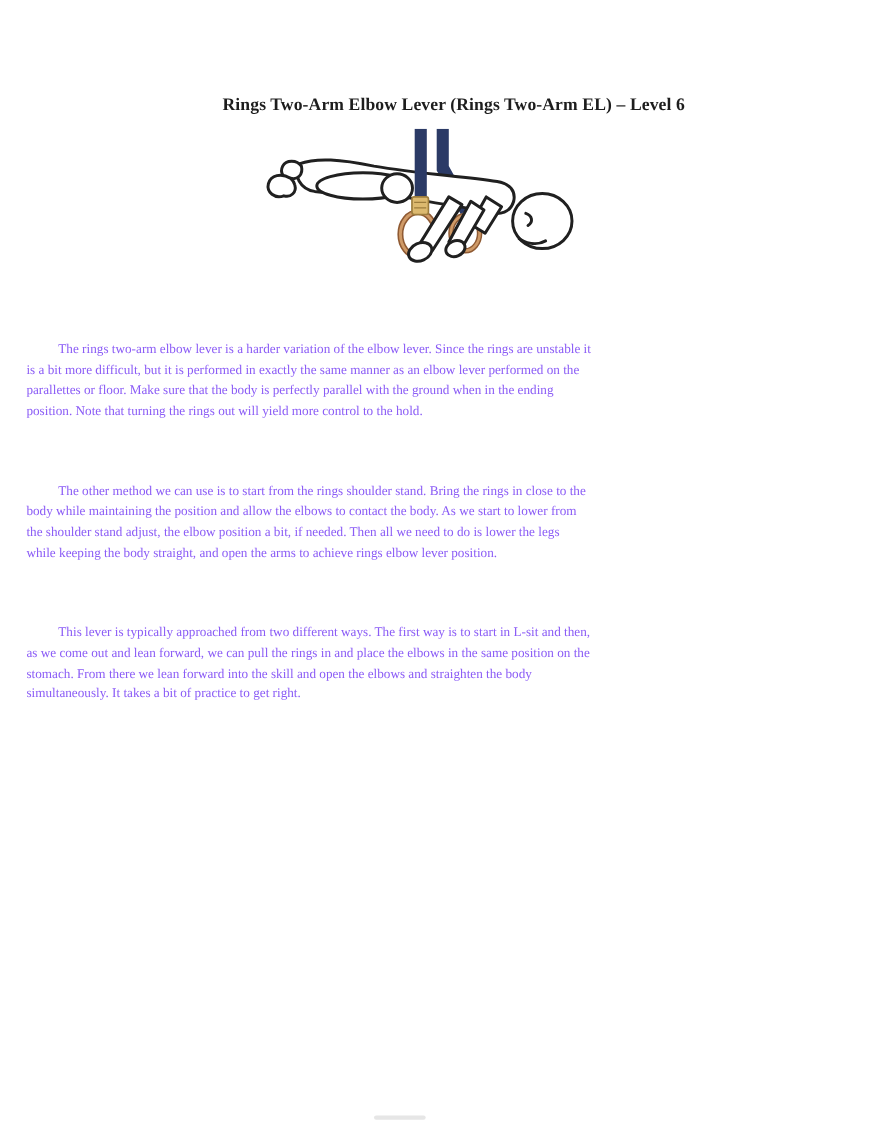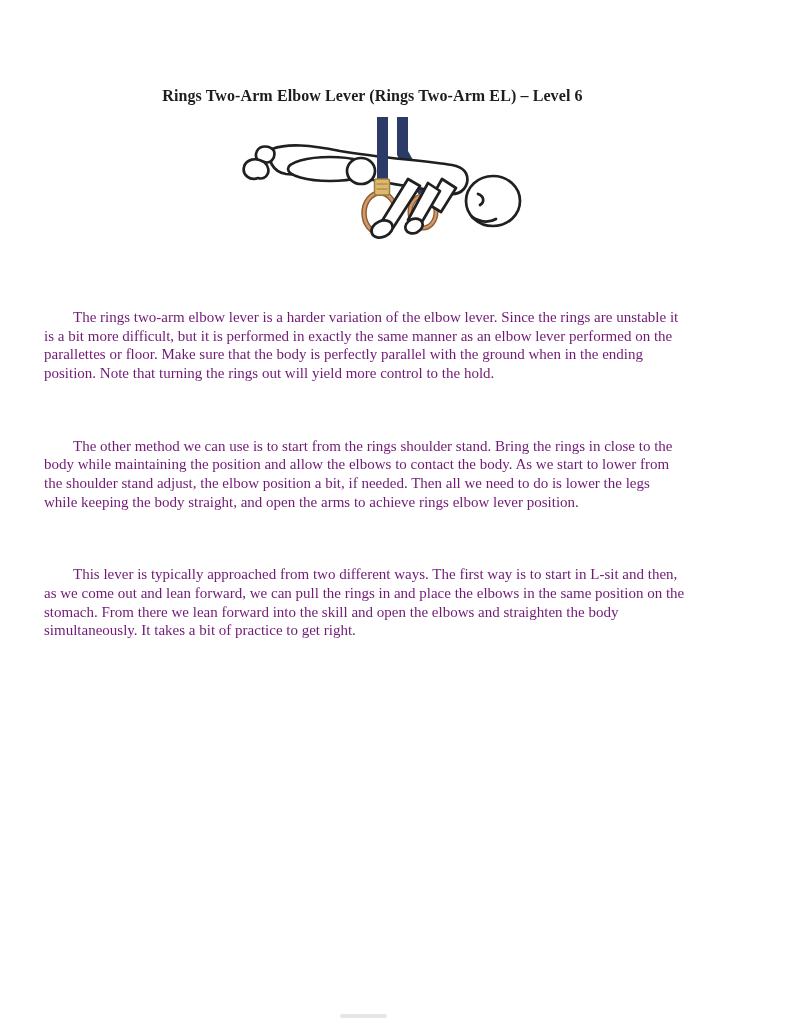--- a/index.html
+++ b/index.html
@@ -16,38 +16,39 @@
     position:absolute;
     top:87px;
     left:0;
     width:745px;
     margin:0;
     text-align:center;
     font-size:16px;
     font-weight:bold;
     color:#1d1d1d;
     letter-spacing:0.1px;
+    padding-left:40px;
   }
   .illustration{
     position:absolute;
     top:117px;
     left:230px;
     margin:0;
     width:300px;
     height:130px;
   }
   .bodytext{
     position:absolute;
     top:271px;
-    left:44px;
+    left:24px;
     width:740px;
-    font-size:15px;
+    font-size:12px;
     line-height:18.6px;
     white-space:pre;
-    color:#701a75;
+    color:#8b5cf6;
   }
   .bodytext p{
     margin:0 0 17px 0;
     text-indent:29px;
   }
   .footer-artifact{
     position:absolute;
     left:340px;
     top:1014px;
     width:47px;

